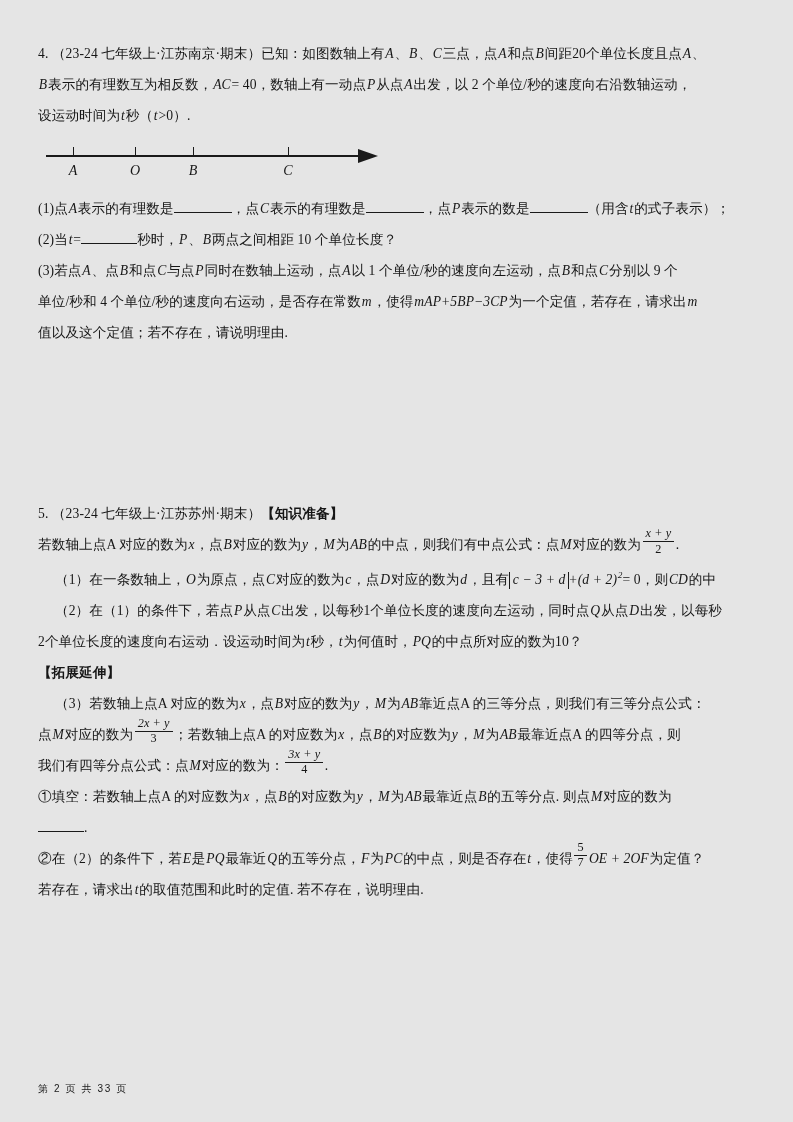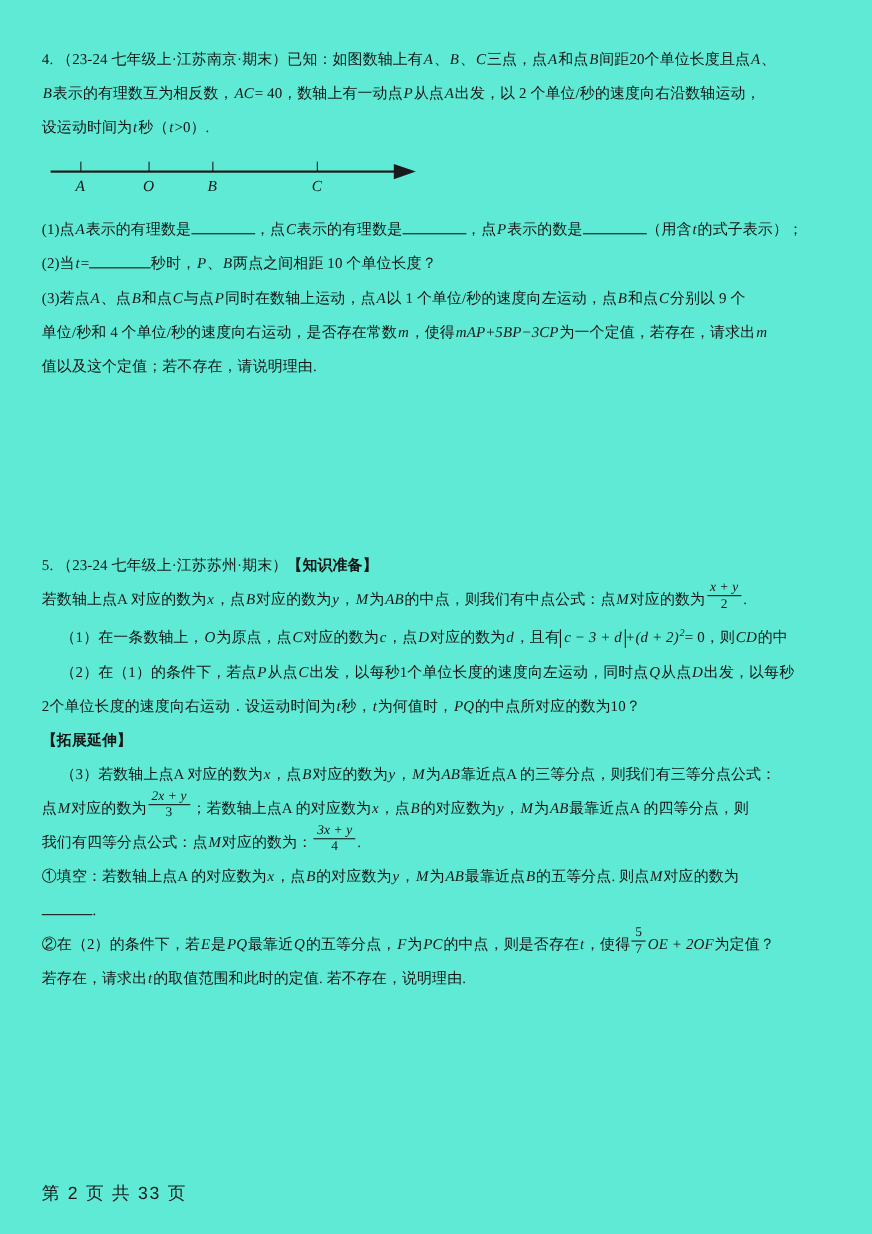--- a/index.html
+++ b/index.html
@@ -13,21 +13,21 @@
     position: relative;
     font-family: "Liberation Serif", "DejaVu Serif", serif;
     color: #1a1a1a;
     overflow: hidden;
   }
   .page {
     position: absolute;
     left: 0; top: 0;
     width: 793px;
     height: 1122px;
-    background: #5eead4;
+    background: #e5e5e5;
     padding: 17px;
     box-sizing: border-box;
   }
   .content {
     position: absolute;
     left: 38px;
     top: 38px;
     width: 720px;
   }
   .ln {
@@ -136,21 +136,21 @@
     transform: translateX(-50%);
     color: #161616;
   }
 
   .spacer-block { height: 150px; }
 
   .footer {
     position: absolute;
     left: 38px;
     bottom: 26px;
-    font-size: 16px;
+    font-size: 10px;
     color: #1a1a1a;
     letter-spacing: 1.6px;
     font-family: "Liberation Sans", sans-serif;
   }
 </style>
 </head>
 <body>
 
 <div class="page">
   <div class="content">

